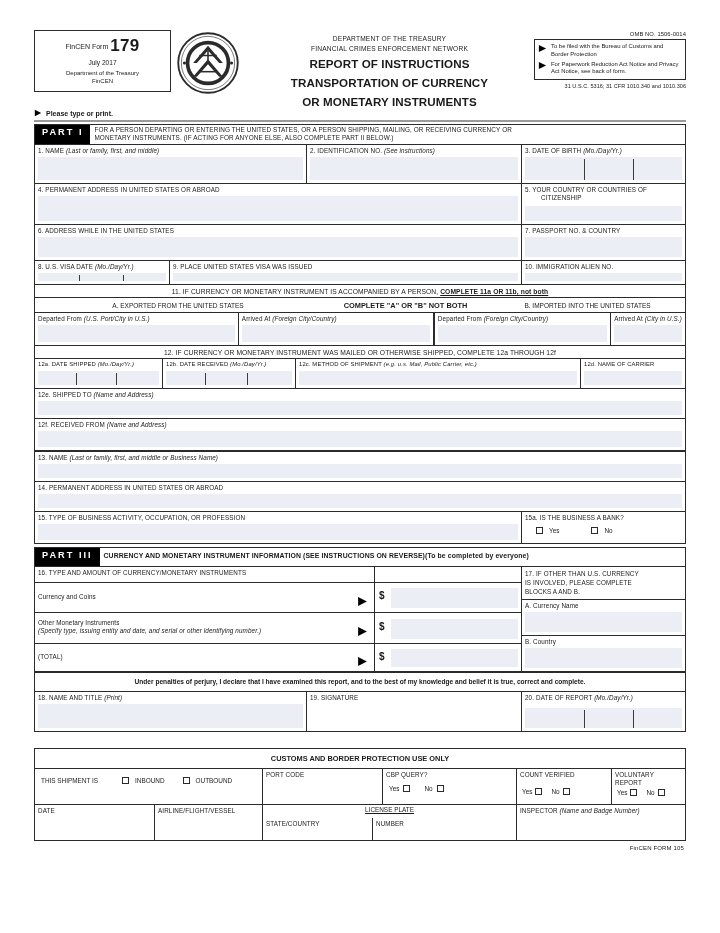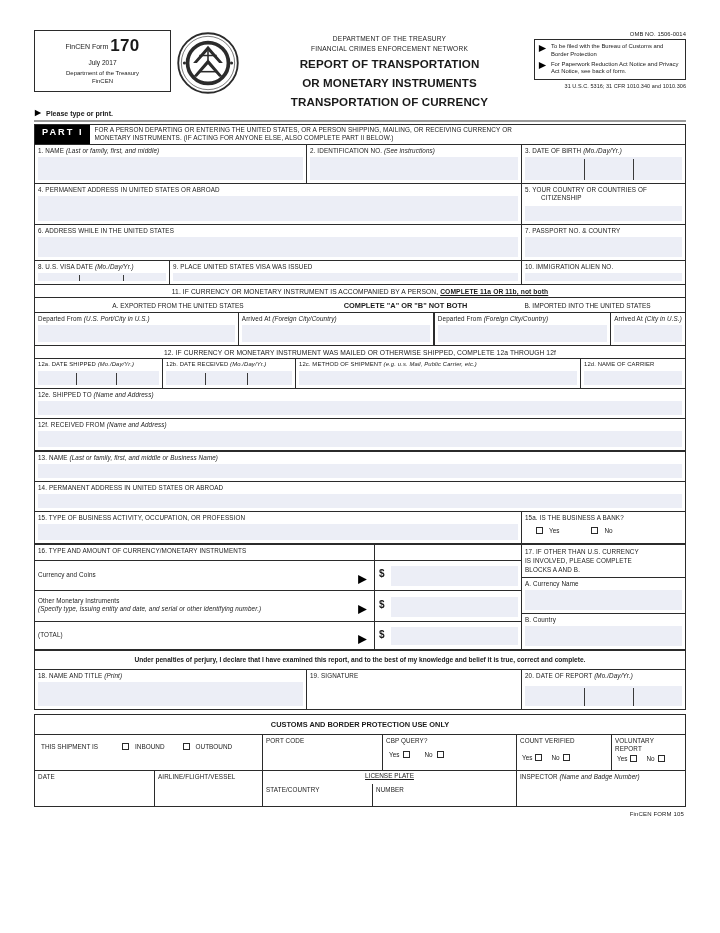--- a/index.html
+++ b/index.html
@@ -73,21 +73,21 @@
 </head>
 <body>
 
 <div class="page">
 <div class="sheet">
 
   <div class="hdr">
 
     <div class="formbox">
       <div class="l1"><span>FinCEN Form</span>
-        <b>170</b></div>
+        <b>179</b></div>
       <div class="l2">July 2017</div>
       <div class="l3">
         <div>Department of the Treasury</div>
         <div>FinCEN</div>
       </div>
     </div>
 
     <div class="seal">
       <svg width="62" height="62" viewBox="0 0 100 100">
         <circle cx="50" cy="50" r="48" fill="none" stroke="#2b2b2b" stroke-width="3"></circle>
@@ -98,23 +98,23 @@
         <path d="M36 38 h28 M50 30 v16" stroke="#2b2b2b" stroke-width="2.5" fill="none"></path>
         <path d="M36 64 h28" stroke="#2b2b2b" stroke-width="2.5" fill="none"></path>
         <circle cx="12" cy="50" r="2.5" fill="#2b2b2b"></circle>
         <circle cx="88" cy="50" r="2.5" fill="#2b2b2b"></circle>
       </svg>
     </div>
 
     <div class="titleblk">
       <div class="dept">DEPARTMENT OF THE TREASURY</div>
       <div class="dept">FINANCIAL CRIMES ENFORCEMENT NETWORK</div>
-      <div class="big">REPORT OF TRANSPORTATION</div>
+      <div class="big">REPORT OF INSTRUCTIONS</div>
+      <div class="big">TRANSPORTATION OF CURRENCY</div>
       <div class="big">OR MONETARY INSTRUMENTS</div>
-      <div class="big">TRANSPORTATION OF CURRENCY</div>
     </div>
 
     <div class="omb">
       <div class="ombno">OMB NO. 1506-0014</div>
       <div class="ombbox">
         <div class="ombline">
           <span class="tri">
             <svg width="9" height="9" viewBox="0 0 10 10">
                   <path d="M1 1 L9 5 L1 9 Z" fill="#000"></path>
                 </svg></span>
@@ -339,20 +339,24 @@
           <span class="cb"></span>
           <span>Yes</span>
           <span style="width:20px;"></span>
           <span class="cb"></span>
           <span>No</span>
         </div>
       </div>
     </div>
   </div>
 
+  <div class="partbar" style="margin-top:3px;">
+    <div class="parttag">PART III</div>
+    <div class="parttxt b">CURRENCY AND MONETARY INSTRUMENT INFORMATION (SEE INSTRUCTIONS ON REVERSE)(To be completed by everyone)</div>
+  </div>
 
   <div class="tbl">
     <div class="tr">
 
       <div style="width:487px;">
         <div class="tr">
           <div class="td" style="width:340px;height:16px;">
             <div class="lbl">16. TYPE AND AMOUNT OF CURRENCY/MONETARY INSTRUMENTS</div>
           </div>
           <div class="td" style="width:147px;"></div>
@@ -452,21 +456,21 @@
           <span class="it">(Mo./Day/Yr.)</span></div>
         <div class="inp fill" style="top:16px;"></div>
         <div class="dateticks" style="top:16px;">
           <div class="dtick" style="left:38%;"></div>
               <div class="dtick" style="left:68%;"></div>
         </div>
       </div>
     </div>
   </div>
 
-  <div class="tbl" style="margin-top:4px;">
+  <div class="tbl" style="margin-top:16px;">
     <div class="tr">
       <div class="td" style="width:100%;height:20px;">
         <div style="text-align:center;font-size:7.4px;font-weight:bold;padding-top:5px;">CUSTOMS AND BORDER PROTECTION USE ONLY</div>
       </div>
     </div>
 
     <div class="tr">
       <div class="td" style="width:228px;height:36px;">
         <div style="display:flex;align-items:center;gap:6px;font-size:6.4px;padding:8px 0 0 6px;">
           <span>THIS SHIPMENT IS</span>

